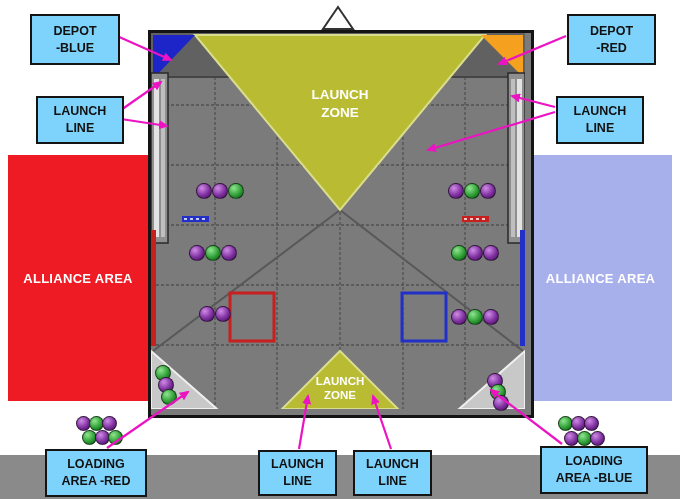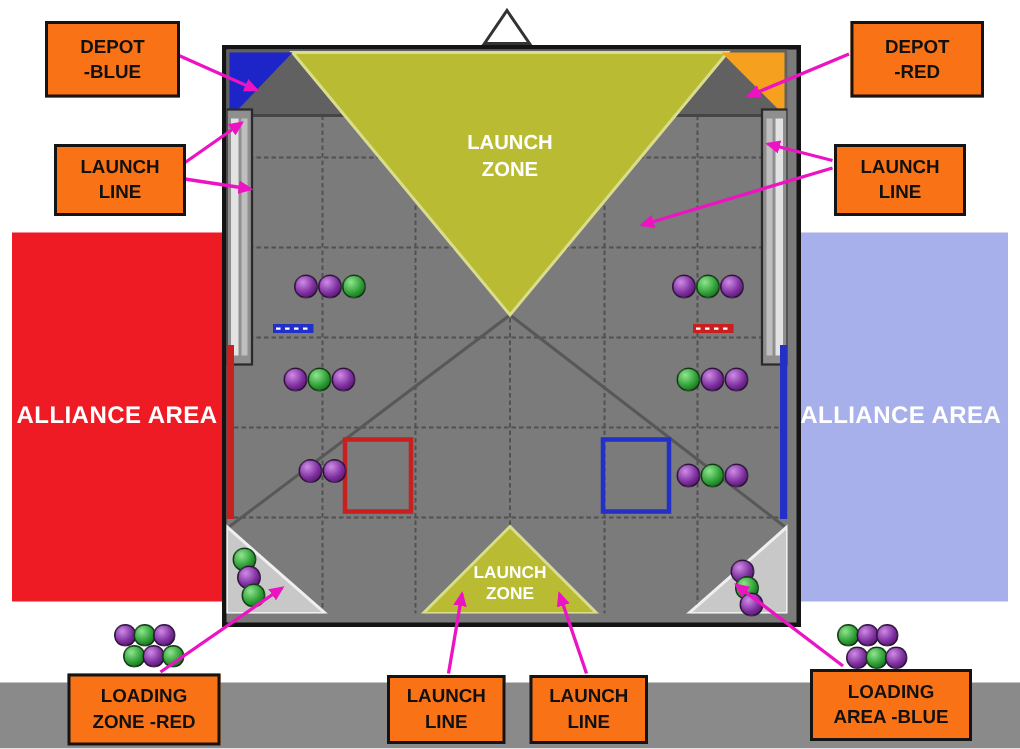--- a/index.html
+++ b/index.html
@@ -1,28 +1,28 @@
 <!DOCTYPE html>
 <html style="--accent: #ec13c3; --zone-yellow: #b9bc33; --depot-blue: #1d24c8; --depot-orange: #f5a11f; --alliance-red: #ee1b24; --alliance-blue: #a7b0ea; --tape-red: #c81f1f; --tape-blue: #2330c8; --ball-purple: #7d2f9e; --ball-green: #2e9e35;"><head>
 <meta charset="utf-8">
 <style>
   html,body{margin:0;padding:0;}
   body{font-family:"Liberation Sans",sans-serif;background:#ffffff;}
   #stage{position:relative;width:680px;height:499px;background:#ffffff;overflow:hidden;}
   #bottom-band{position:absolute;left:0;top:455px;width:680px;height:44px;background:#8a8a8a;z-index:1;}
-  .alliance{position:absolute;top:155px;height:246px;z-index:2;display:flex;align-items:center;justify-content:center;color:#ffffff;font-weight:bold;font-size:16px;letter-spacing:.3px;text-align:center;}
+  .alliance{position:absolute;top:155px;height:246px;z-index:2;display:flex;align-items:center;justify-content:center;color:#ffffff;font-weight:bold;font-size:13px;letter-spacing:.3px;text-align:center;}
   #alliance-red{left:8px;width:140px;background:var(--alliance-red,#ee1b24);}
   #alliance-blue{left:529px;width:143px;background:var(--alliance-blue,#a7b0ea);}
   #field{position:absolute;left:148px;top:30px;width:380px;height:382px;border:3px solid #141414;background:#7b7b7b;z-index:3;}
   #balls{position:absolute;left:0;top:0;width:680px;height:499px;z-index:5;pointer-events:none;}
   .ball{position:absolute;border-radius:50%;border:1px solid rgba(10,10,10,.6);}
   .ball.purple{background:radial-gradient(circle at 35% 30%,#cf8ae6 0%,var(--ball-purple,#7d2f9e) 55%,#3d0a52 100%);}
   .ball.green{background:radial-gradient(circle at 35% 30%,#8fe58f 0%,var(--ball-green,#2e9e35) 55%,#0b4d12 100%);}
   #overlay{position:absolute;left:0;top:0;z-index:6;pointer-events:none;}
-  .labelbox{position:absolute;background:#f97316;border:2px solid #141414;display:flex;flex-direction:column;align-items:center;justify-content:center;font-weight:bold;font-size:12.5px;line-height:17px;color:#111111;text-align:left;z-index:7;}
+  .labelbox{position:absolute;background:#7dd3fc;border:2px solid #141414;display:flex;flex-direction:column;align-items:center;justify-content:center;font-weight:bold;font-size:12.5px;line-height:17px;color:#111111;text-align:left;z-index:7;}
   .fieldtext{fill:#ffffff;font-weight:bold;text-anchor:middle;font-family:"Liberation Sans",sans-serif;}
 </style>
 </head>
 <body>
 
 <div id="stage">
 
   <div id="bottom-band"></div>
 
   <div id="alliance-red" class="alliance">
@@ -154,21 +154,21 @@
   <div class="labelbox" style="left:36px;top:96px;width:84px;height:44px;">
     <span>LAUNCH</span>
     <span>LINE</span>
   </div>
   <div class="labelbox" style="left:556px;top:96px;width:84px;height:44px;">
     <span>LAUNCH</span>
     <span>LINE</span>
   </div>
   <div class="labelbox" style="left:45px;top:449px;width:98px;height:44px;">
     <span>LOADING</span>
-    <span>ZONE -RED</span>
+    <span>AREA -RED</span>
   </div>
   <div class="labelbox" style="left:258px;top:450px;width:75px;height:42px;">
     <span>LAUNCH</span>
     <span>LINE</span>
   </div>
   <div class="labelbox" style="left:353px;top:450px;width:75px;height:42px;">
     <span>LAUNCH</span>
     <span>LINE</span>
   </div>
   <div class="labelbox" style="left:540px;top:446px;width:104px;height:44px;">

